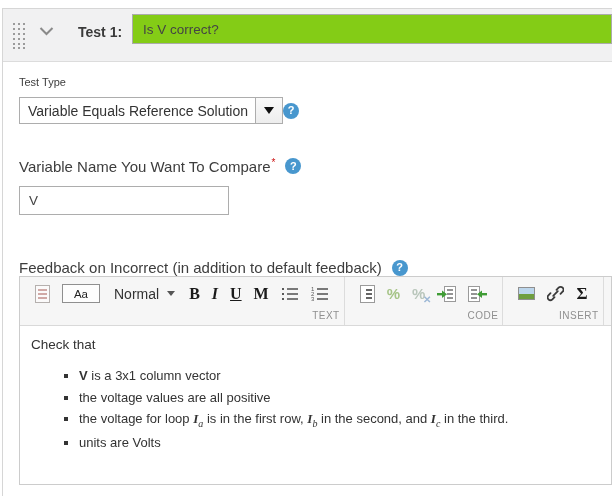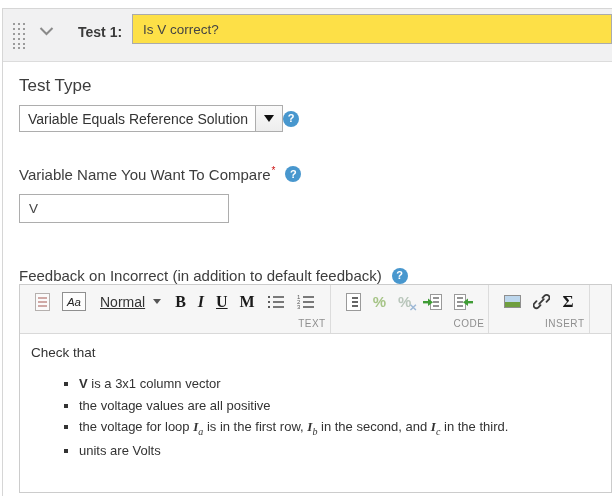--- a/index.html
+++ b/index.html
@@ -8,26 +8,26 @@
 
   .panel { position: absolute; left: 2px; top: 8px; right: 0; bottom: 0;
     border-left: 1px solid #d6d6d6; border-top: 1px solid #d6d6d6; background: #fff; }
 
   
   .test-header { height: 53px; background: #f1f1f2; border-bottom: 1px solid #dcdcdc;
     display: flex; align-items: flex-start; padding: 5px 0 0 8px; }
   .grip { margin: 9px 2px 0 2px; display: block; cursor: move; }
   .chevron { margin: 13px 10px 0 12px; display: block; cursor: pointer; }
   .test-label { margin: 10px 10px 0 14px; font-weight: bold; font-size: 14px; color: #3a3a3a; white-space: nowrap; }
-  .title-input { flex: 1; height: 30px; border: 1px solid #ababab; background: #fde047;
+  .title-input { flex: 1; height: 30px; border: 1px solid #ababab; background: #84cc16;
     padding: 0 10px; font-size: 13.5px; color: #444; font-family: "Liberation Sans", sans-serif; outline: none; }
 
   
   .content { padding: 14px 0 0 16px; }
-  .field-label { font-size: 17px; color: #3d3d3d; margin-bottom: 9px; }
+  .field-label { font-size: 11px; color: #3d3d3d; margin-bottom: 9px; }
   .with-help { display: flex; align-items: center; gap: 10px; }
   .help { width: 16px; height: 16px; min-width: 16px; border-radius: 50%; background: #4897ce;
     color: #fff; font-size: 11px; font-weight: bold; display: inline-flex; align-items: center;
     justify-content: center; cursor: pointer; line-height: 1; }
   .req { color: #cc1111; font-size: 10px; vertical-align: super; margin-left: 1px; }
 
   .select-row { display: flex; align-items: center; margin-bottom: 33px; }
   .select { width: 264px; height: 27px; border: 1px solid #adadad; background: #fff;
     display: flex; align-items: stretch; cursor: pointer; }
   .select-text { flex: 1; display: flex; align-items: center; padding-left: 8px;
@@ -51,24 +51,24 @@
   .tb-fill { flex: 1; }
   .tb-icons { display: flex; align-items: center; height: 33px; padding: 0 9px; }
   .tb-caption { text-align: right; font-size: 10px; color: #8f8f8f; padding: 0 4px 4px 4px; letter-spacing: .5px; }
   .tbtn { display: inline-flex; align-items: center; justify-content: center; cursor: pointer; margin: 0 6px; }
   .serif-btn { font-family: "Liberation Serif", serif; font-weight: bold; font-size: 16px; color: #1a1a1a; }
   .italic { font-style: italic; } .uline { text-decoration: underline; }
 
   .icon-doc { width: 15px; height: 18px; border: 1px solid #b5b0ae; background: #fbfafa; display: block; padding: 3px 2px; }
   .icon-doc i { display: block; height: 100%;
     background: repeating-linear-gradient(to bottom, #d0a9a6 0 2px, transparent 2px 4px); }
-  .icon-aa { width: 24px; height: 19px; border: 1px solid #8f8f8f; background: #fdfdfd;
-    font-size: 11.5px; color: #222; display: inline-flex; align-items: center; justify-content: center; font-style: italic; }
+  .icon-aa { width: 38px; height: 19px; border: 1px solid #8f8f8f; background: #fdfdfd;
+    font-size: 11.5px; color: #222; display: inline-flex; align-items: center; justify-content: center; }
   .style-dd { display: inline-flex; align-items: center; gap: 8px; margin: 0 8px; cursor: pointer; }
-  .style-name { font-size: 14px; color: #333; text-decoration: underline; }
+  .style-name { font-size: 14px; color: #333; }
   .caret { width: 0; height: 0; border-left: 4px solid transparent; border-right: 4px solid transparent;
     border-top: 5px solid #555; }
 
   .icon-codeblock { width: 15px; height: 18px; border: 1px solid #9a9a9a; background: #fff; padding: 3px 2px; display: block; }
   .icon-codeblock i { display: block; height: 100%;
     background: repeating-linear-gradient(to bottom, #666 0 2px, transparent 2px 4px); margin-left: 3px; }
   .pct { font-size: 15px; font-weight: bold; color: #a6c487; }
   .pct-x { position: relative; color: #b9c6bb; }
   .pct-x .x-mark { position: absolute; right: -6px; bottom: -3px; font-size: 10px; font-weight: bold; color: #9db8d6; }
   .icon-img { width: 17px; height: 13px; border: 1px solid #8f8f8f;

